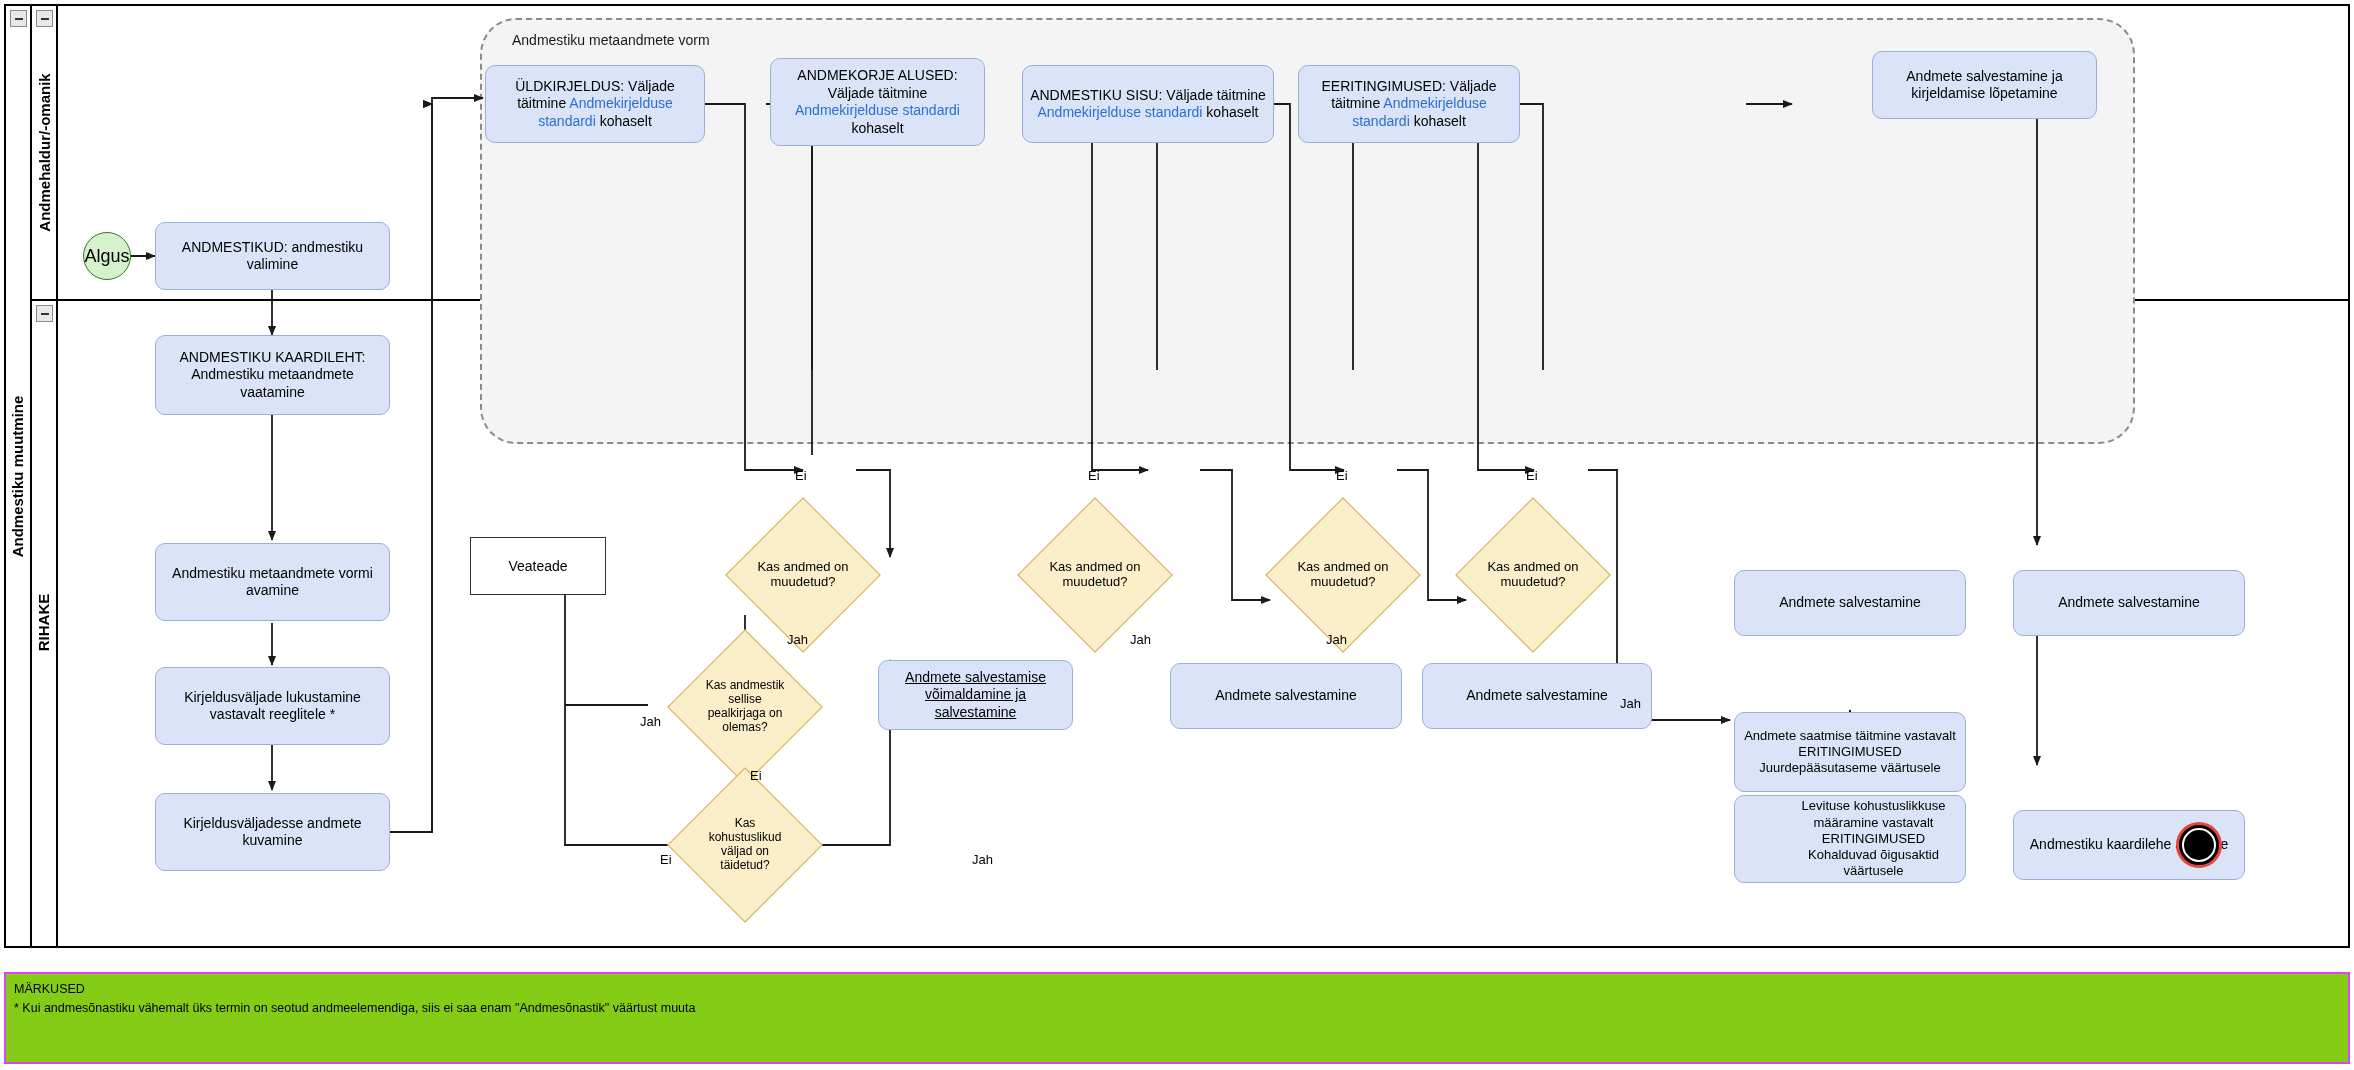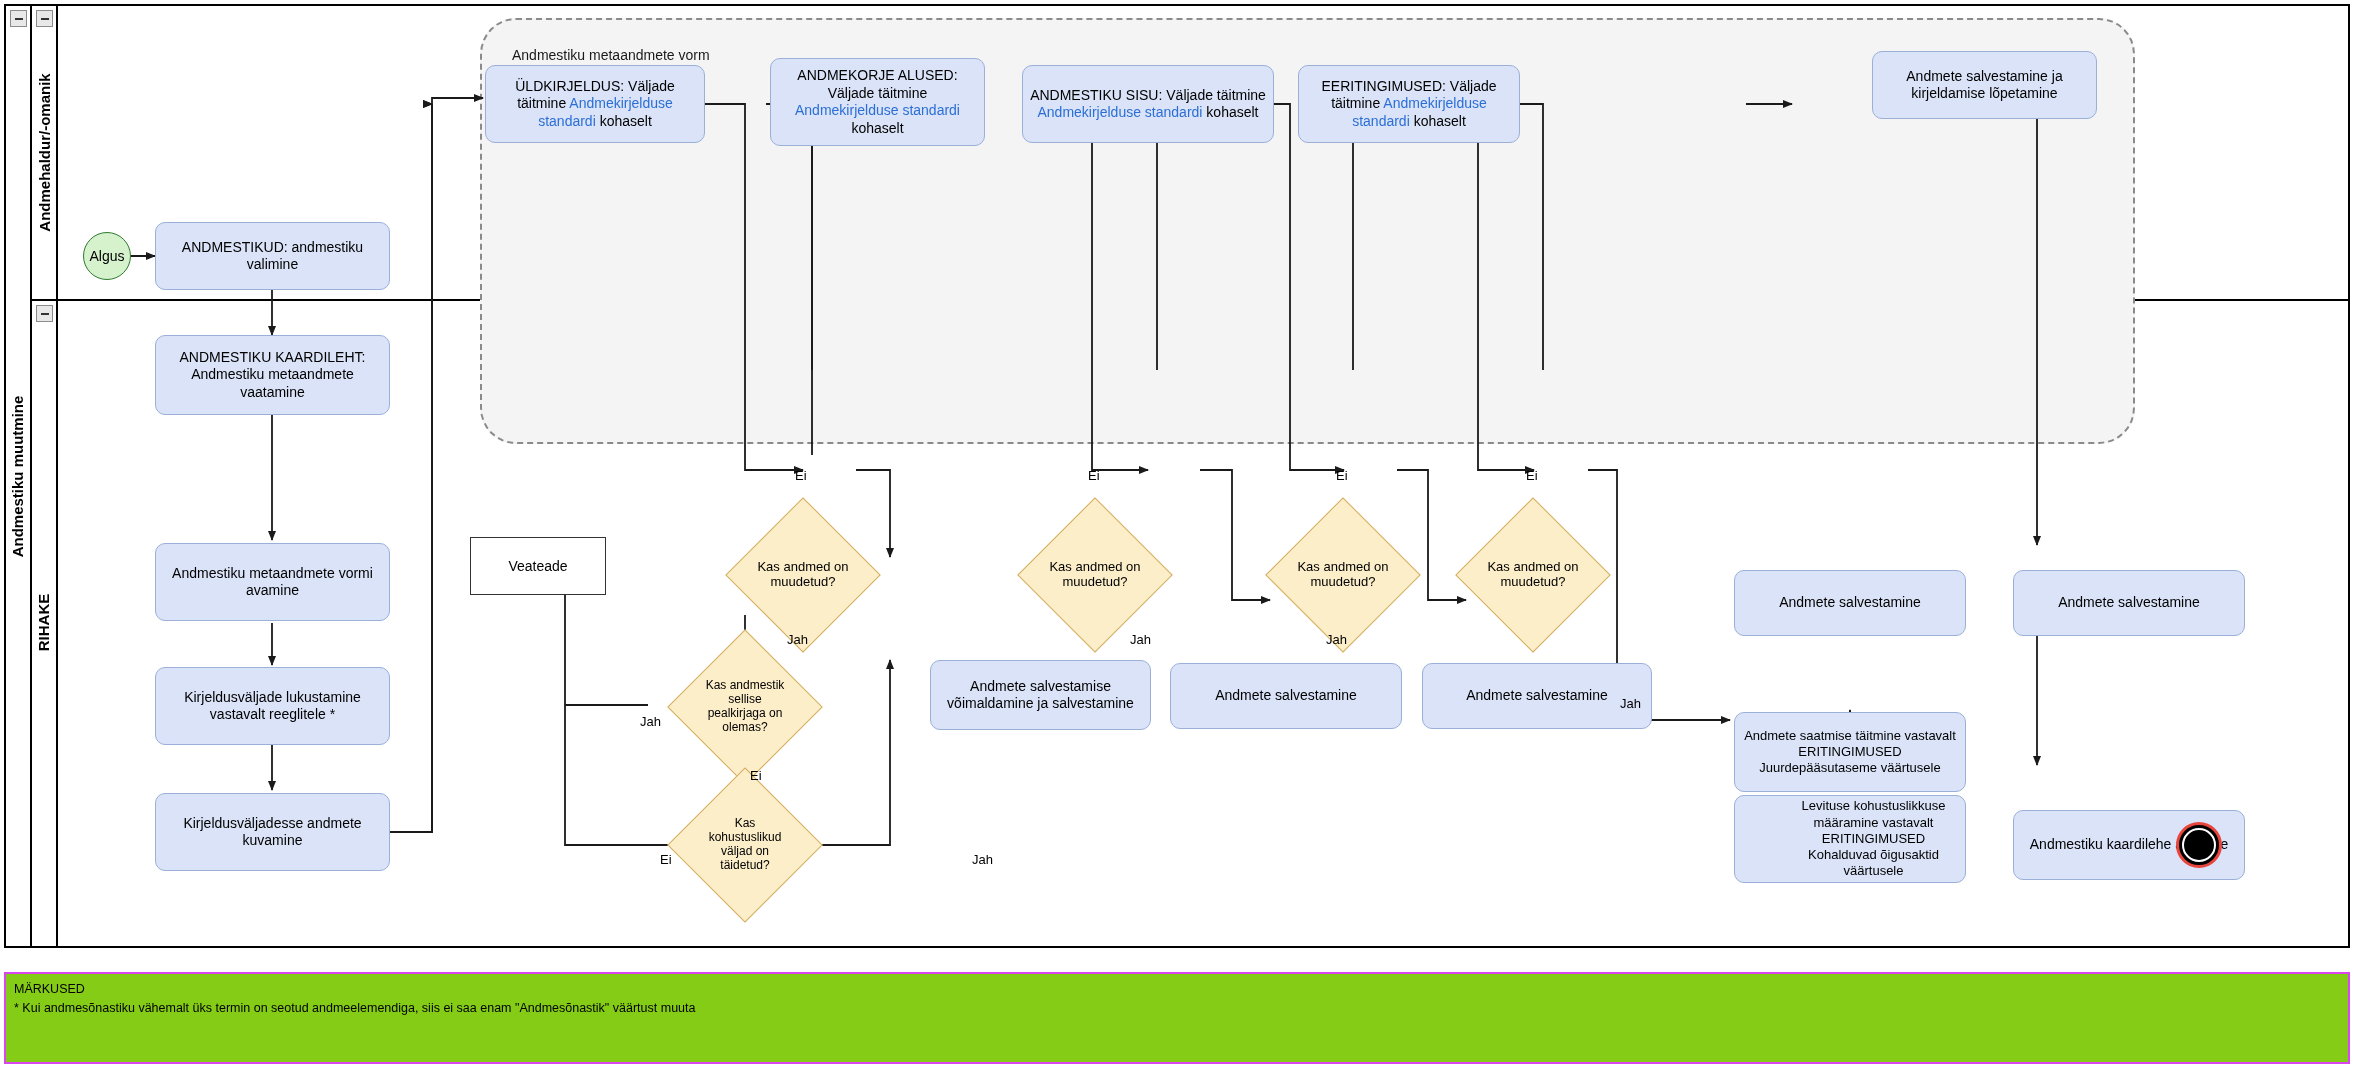--- a/index.html
+++ b/index.html
@@ -32,21 +32,21 @@
   .task .lnk{color:#2b6fd6;}
   .note-task{position:absolute;box-sizing:border-box;background:#ffffff;border:1.5px solid #333;
     display:flex;align-items:center;justify-content:center;text-align:center;font-size:14px;color:#000;}
 
   .gw{position:absolute;display:flex;align-items:center;justify-content:center;}
   .gw .dia{position:absolute;inset:0;background:#fbeec9;border:1.5px solid #d5ac60;
     transform:rotate(45deg);box-sizing:border-box;}
   .gw .txt{position:relative;z-index:2;text-align:center;font-size:13px;line-height:1.15;color:#000;}
 
   .start-ev{position:absolute;border-radius:50%;background:#d5f2cd;border:1.5px solid #2f7a2f;
-    display:flex;align-items:center;justify-content:center;font-size:14px;color:#000;box-sizing:border-box;}
+    display:flex;align-items:center;justify-content:center;font-size:18px;color:#000;box-sizing:border-box;}
   .end-ev{position:absolute;border-radius:50%;background:#000;border:3px solid #e8453c;box-sizing:border-box;}
   .end-ev i{position:absolute;inset:3px;border-radius:50%;border:2px solid #fff;background:#000;box-sizing:border-box;}
 
   
   .elabel{position:absolute;font-size:13px;color:#000;background:transparent;white-space:nowrap;}
 
   
   .notes{position:absolute;box-sizing:border-box;border:2px solid #d946ef;background:#84cc16;padding:6px 8px;}
   .notes div{font-size:12.5px;line-height:1.5;color:#000;white-space:nowrap;}
 
@@ -76,21 +76,21 @@
       <i></i>
     </div>
   <div class="collapse" style="left:36px;top:10px;">
       <i></i>
     </div>
   <div class="collapse" style="left:36px;top:305px;">
       <i></i>
     </div>
 
   <div class="group" style="left:480px;top:18px;width:1655px;height:426px;"></div>
-  <div class="group-title" style="left:512px;top:47px;">Andmestiku metaandmete vorm</div>
+  <div class="group-title" style="left:512px;top:32px;">Andmestiku metaandmete vorm</div>
 
   <svg class="edges" viewBox="0 0 2354 1070">
     <defs>
       <marker id="arr" markerWidth="10" markerHeight="8" refX="9" refY="4" orient="auto" markerUnits="userSpaceOnUse">
         <path d="M0,0 L10,4 L0,8 z" fill="#1a1a1a"></path>
       </marker>
     </defs>
     <g stroke="#1a1a1a" stroke-width="1.8" fill="none" marker-end="url(#arr)">
 
       <path d="M119,256 L155,256"></path>
@@ -231,21 +231,21 @@
   <div class="gw" style="left:690px;top:652px;width:110px;height:110px;">
     <div class="dia"></div>
     <div class="txt" style="width:84px;font-size:12px;">Kas andmestik sellise pealkirjaga on olemas?</div>
   </div>
 
   <div class="gw" style="left:690px;top:790px;width:110px;height:110px;">
     <div class="dia"></div>
     <div class="txt" style="width:86px;font-size:12px;">Kas kohustuslikud väljad on täidetud?</div>
   </div>
 
-  <div class="task" style="left:930px;top:660px;width:221px;height:70px;">
+  <div class="task" style="left:878px;top:660px;width:195px;height:70px;text-decoration:underline;">
     <span>Andmete salvestamise võimaldamine ja salvestamine</span>
   </div>
 
   <div class="task" style="left:1170px;top:663px;width:232px;height:66px;">
     <span>Andmete salvestamine</span>
   </div>
 
   <div class="task" style="left:1422px;top:663px;width:230px;height:66px;">
     <span>Andmete salvestamine</span>
   </div>

